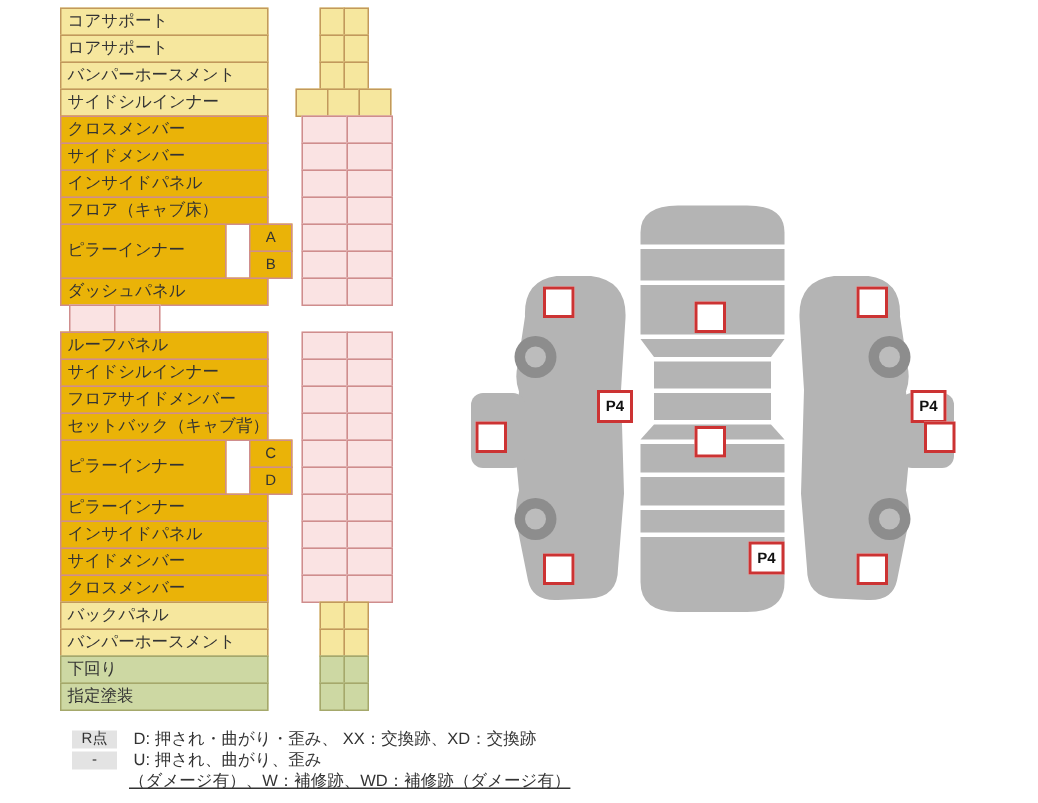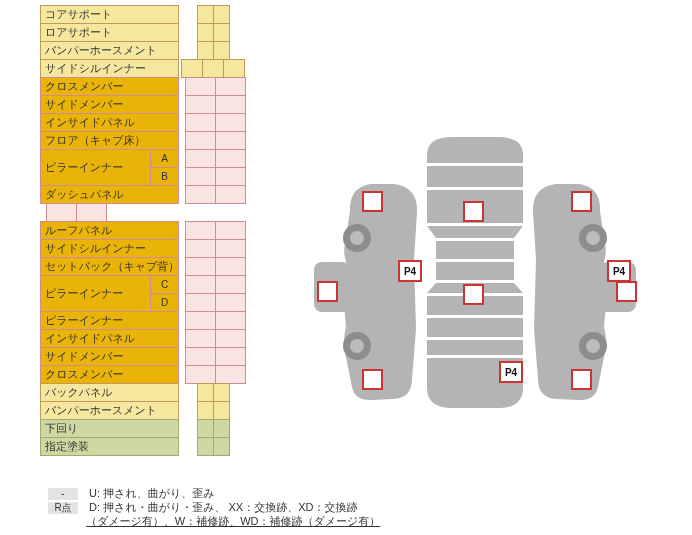--- a/index.html
+++ b/index.html
@@ -1,21 +1,21 @@
 <!DOCTYPE html>
 <html><head>
 <meta charset="utf-8">
 <style>
   html,body { margin:0; padding:0; background:#fff; }
   body { font-family:"Liberation Sans","DejaVu Sans",sans-serif; color:#333; }
   .screen { position:relative; width:692px; height:535px; background:#fff; overflow:hidden; }
 
   
   #damage-table { position:absolute; left:40px; top:5px; }
-  .trow-group { display:flex; align-items:flex-end; }
+  .trow-group { display:flex; align-items:flex-end;gap:16px; }
   .trow-group + .trow-group { margin-top:-1px; }
   .tlabel { box-sizing:border-box; width:139px; height:19px; line-height:17px;
             border:1px solid; font-size:11px; padding-left:4px;
             white-space:nowrap; overflow:hidden; }
   .tlabel.span2 { height:37px; line-height:35px; }
   .tlabel.narrow { width:111px; }
   .sub-col { display:flex; flex-direction:column; }
   .sub-row { display:flex; height:19px; }
   .sub-row + .sub-row { margin-top:-1px; }
   .sub-box { box-sizing:border-box; width:29px; height:19px; margin-left:-1px;
@@ -149,20 +149,27 @@
         </div>
       </div>
       <div class="trow-group">
         <div class="tlabel pink-label">サイドシルインナー</div>
         <div class="cells" style="margin-left: 6px;">
           <div class="cell pink-cell" style="width: 31px;"></div>
           <div class="cell pink-cell" style="width: 31px;"></div>
         </div>
       </div>
       <div class="trow-group">
+        <div class="tlabel pink-label">フロアサイドメンバー</div>
+        <div class="cells" style="margin-left: 6px;">
+          <div class="cell pink-cell" style="width: 31px;"></div>
+          <div class="cell pink-cell" style="width: 31px;"></div>
+        </div>
+      </div>
+      <div class="trow-group">
         <div class="tlabel pink-label">セットバック（キャブ背）</div>
         <div class="cells" style="margin-left: 6px;">
           <div class="cell pink-cell" style="width: 31px;"></div>
           <div class="cell pink-cell" style="width: 31px;"></div>
         </div>
       </div>
       <div class="trow-group">
         <div class="tlabel pink-label span2 narrow">ピラーインナー</div>
         <div class="sub-col">
           <div class="sub-row">
@@ -286,25 +293,25 @@
       <div class="marker" style="left: 463px; top: 284px;"></div>
       <div class="marker labeled" style="left: 463px; top: 361px;">P4</div>
       <div class="marker" style="left: 571px; top: 191px;"></div>
       <div class="marker labeled" style="left: 571px; top: 260px;">P4</div>
       <div class="marker" style="left: 616px; top: 281px;"></div>
       <div class="marker" style="left: 571px; top: 369px;"></div>
     </div>
 
   <div class="legend">
     <div class="legend-row">
+      <span class="legend-key">R点</span>
+      <span class="legend-text">D: 押され・曲がり・歪み、 XX：交換跡、XD：交換跡</span>
+    </div>
+    <div class="legend-row">
       <span class="legend-key">-</span>
       <span class="legend-text">U: 押され、曲がり、歪み</span>
     </div>
-    <div class="legend-row">
-      <span class="legend-key">R点</span>
-      <span class="legend-text">D: 押され・曲がり・歪み、 XX：交換跡、XD：交換跡</span>
-    </div>
     <div class="legend-row legend-cont">
       <span class="legend-text">（ダメージ有）、W：補修跡、WD：補修跡（ダメージ有）</span>
     </div>
   </div>
 
 </div>
 
 </body></html>

